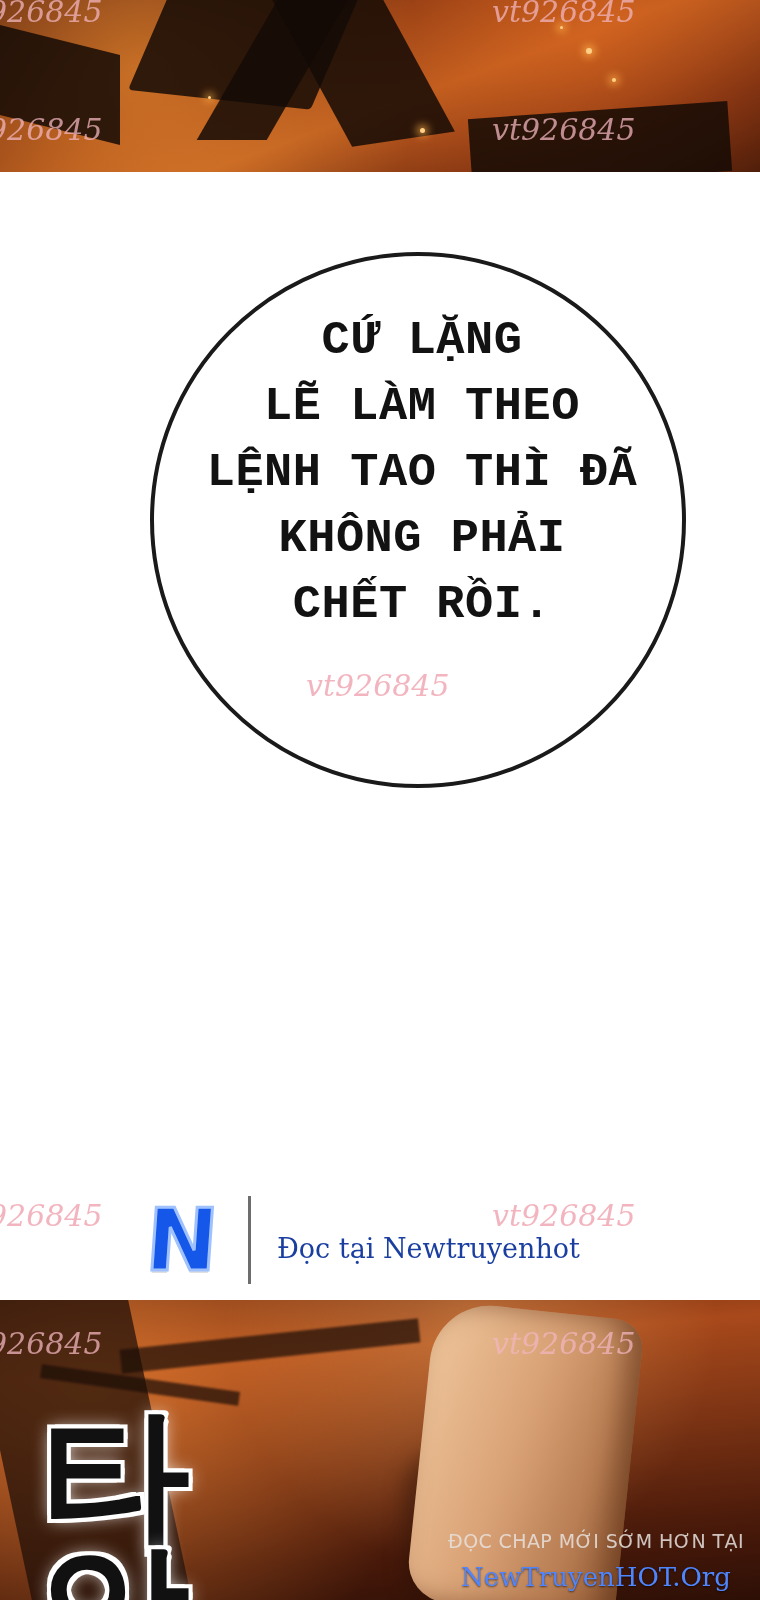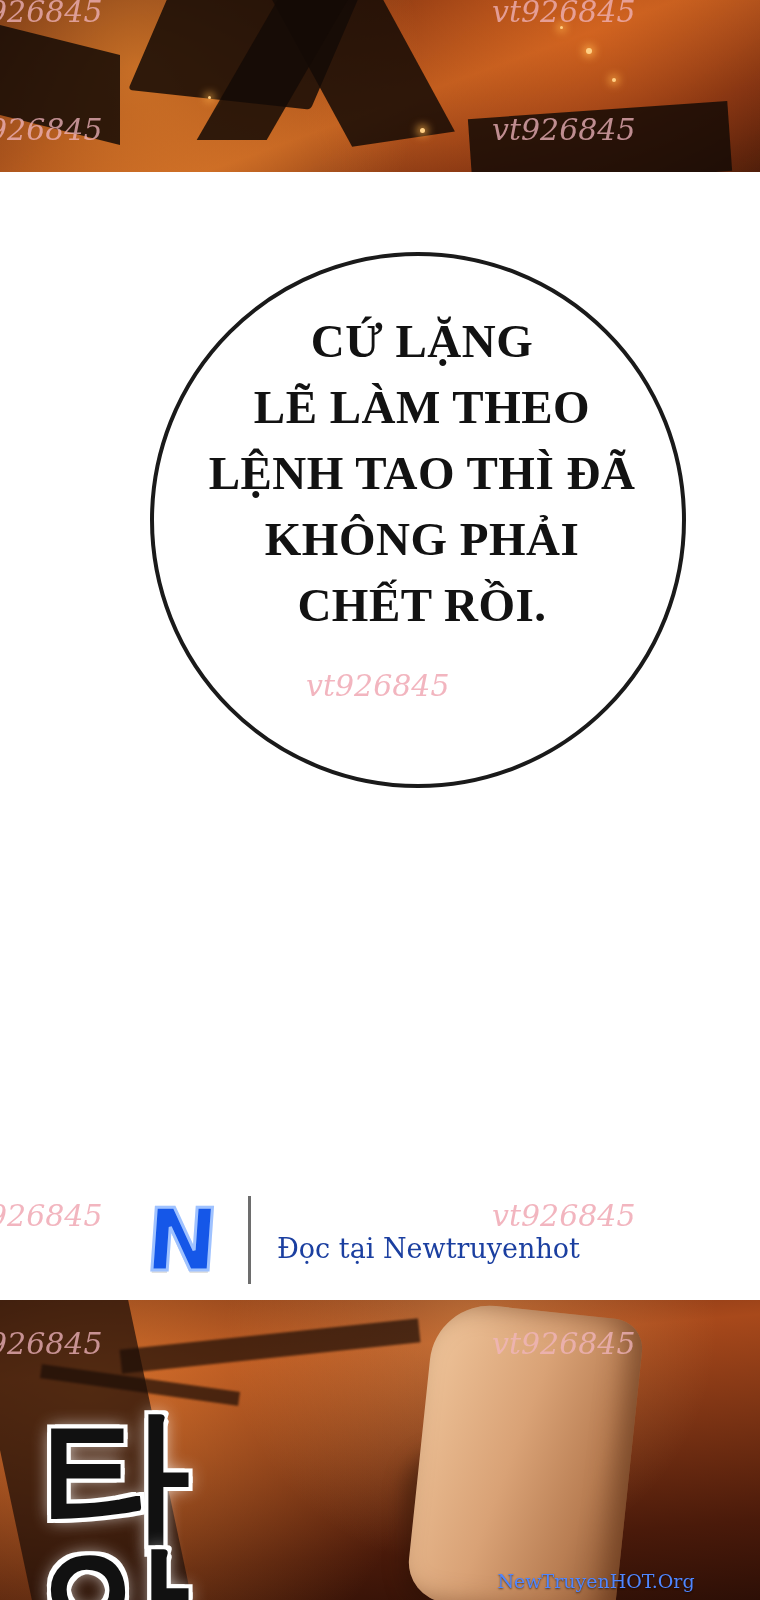--- a/index.html
+++ b/index.html
@@ -79,21 +79,21 @@
     background: #ffffff;
     box-sizing: border-box;
   }
   .bubble-text {
     position: absolute;
     top: 52px;
     left: 28px;
     width: 480px;
     text-align: center;
     color: #121212;
-    font-family: Liberation Serif, serif;
+    font-family: Liberation Mono, monospace;
     font-weight: 700;
     font-size: 47px;
     line-height: 66px;
     letter-spacing: .5px;
   }
 
   
   .panel-bottom {
     position: absolute;
     top: 1300px; left: 0;
@@ -232,24 +232,24 @@
   }
   .credit-line1 {
     font-family: "DejaVu Sans", sans-serif;
     font-size: 19px;
     color: #e8e2df;
     opacity: .85;
     letter-spacing: .4px;
   }
   .credit-line2 {
     font-family: "DejaVu Serif", serif;
-    font-size: 19px;
+    font-size: 26px;
     color: #4f86ff;
     text-shadow: 0 1px 2px rgba(0,0,0,.6);
-    margin-top: 18px;
+    margin-top: 10px;
   }
 </style>
 </head>
 <body>
 
 <div class="page">
 
   <div class="panel-top">
     <div class="dark-shard sh1"></div>
     <div class="dark-shard sh2"></div>
@@ -294,20 +294,21 @@
   <div class="panel-bottom">
     <div class="crack ck3"></div>
     <div class="crack ck1"></div>
     <div class="crack ck2"></div>
     <div class="arm-shadow"></div>
     <div class="arm"></div>
     <div class="hangul" style="white-space: pre-line;">타
 앙</div>
 
     <div class="credit">
+      <div class="credit-line1">ĐỌC CHAP MỚI SỚM HƠN TẠI</div>
       <div class="credit-line2">NewTruyenHOT.Org</div>
     </div>
   </div>
 
   <div id="watermark-layer">
       <div class="wm wm-on-art" style="left: -12px; top: -6px;">926845</div>
       <div class="wm wm-on-art" style="left: 492px; top: -6px;">vt926845</div>
       <div class="wm wm-on-art" style="left: -12px; top: 112px;">926845</div>
       <div class="wm wm-on-art" style="left: 492px; top: 112px;">vt926845</div>
       <div class="wm wm-light" style="left: 306px; top: 668px;">vt926845</div>

